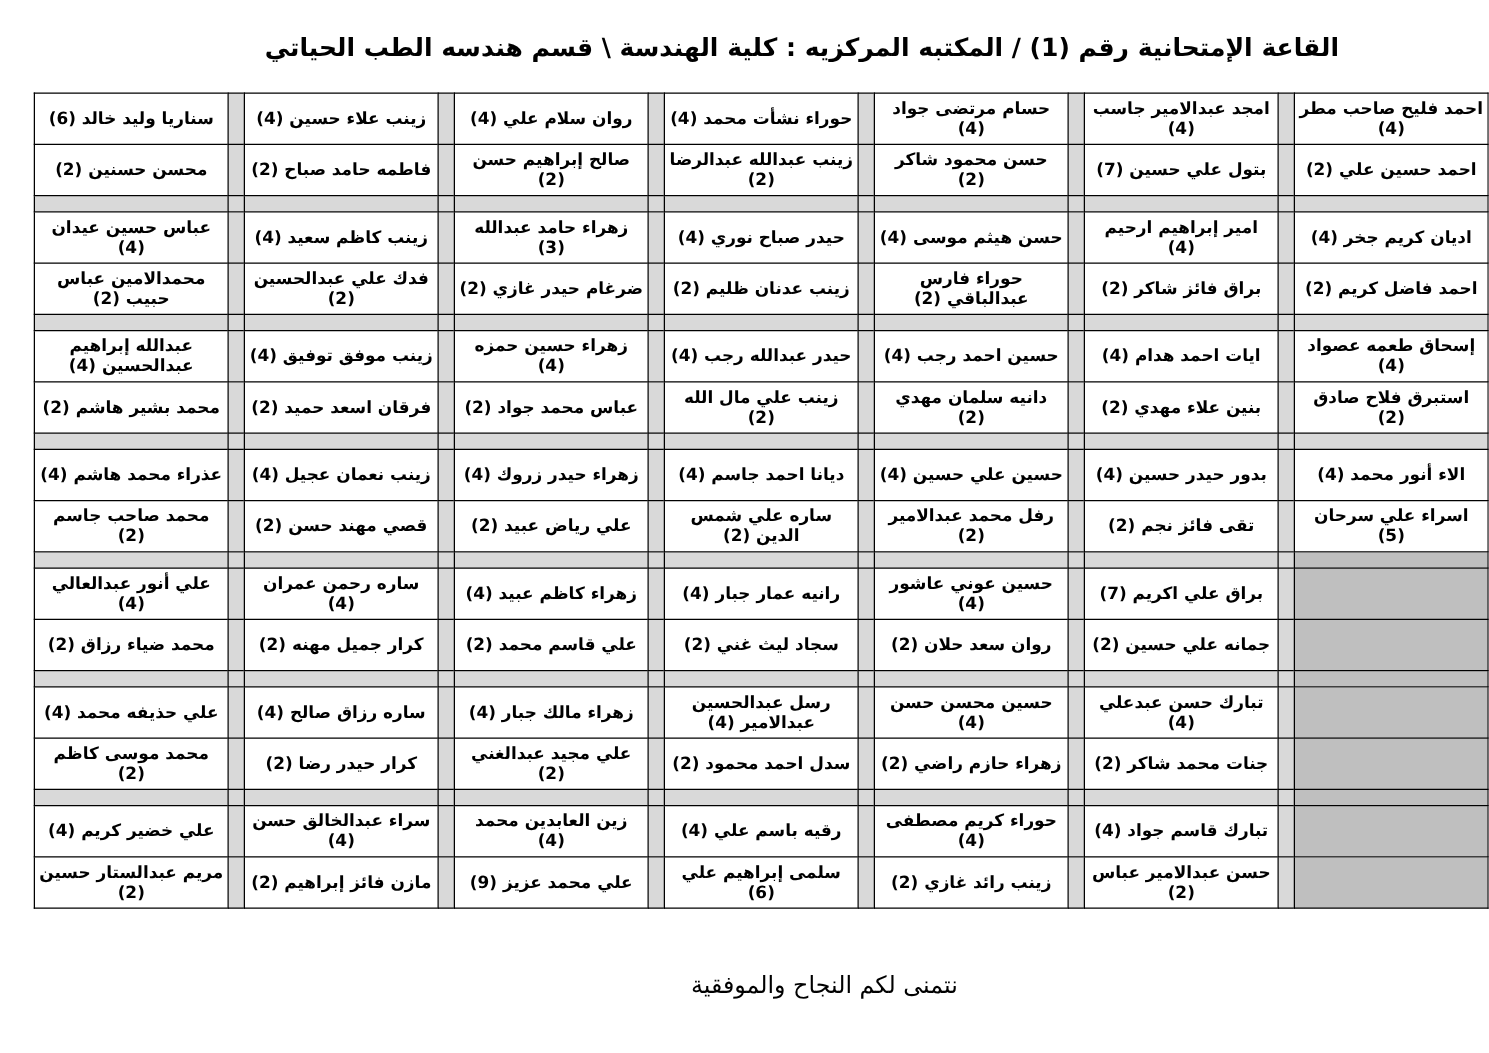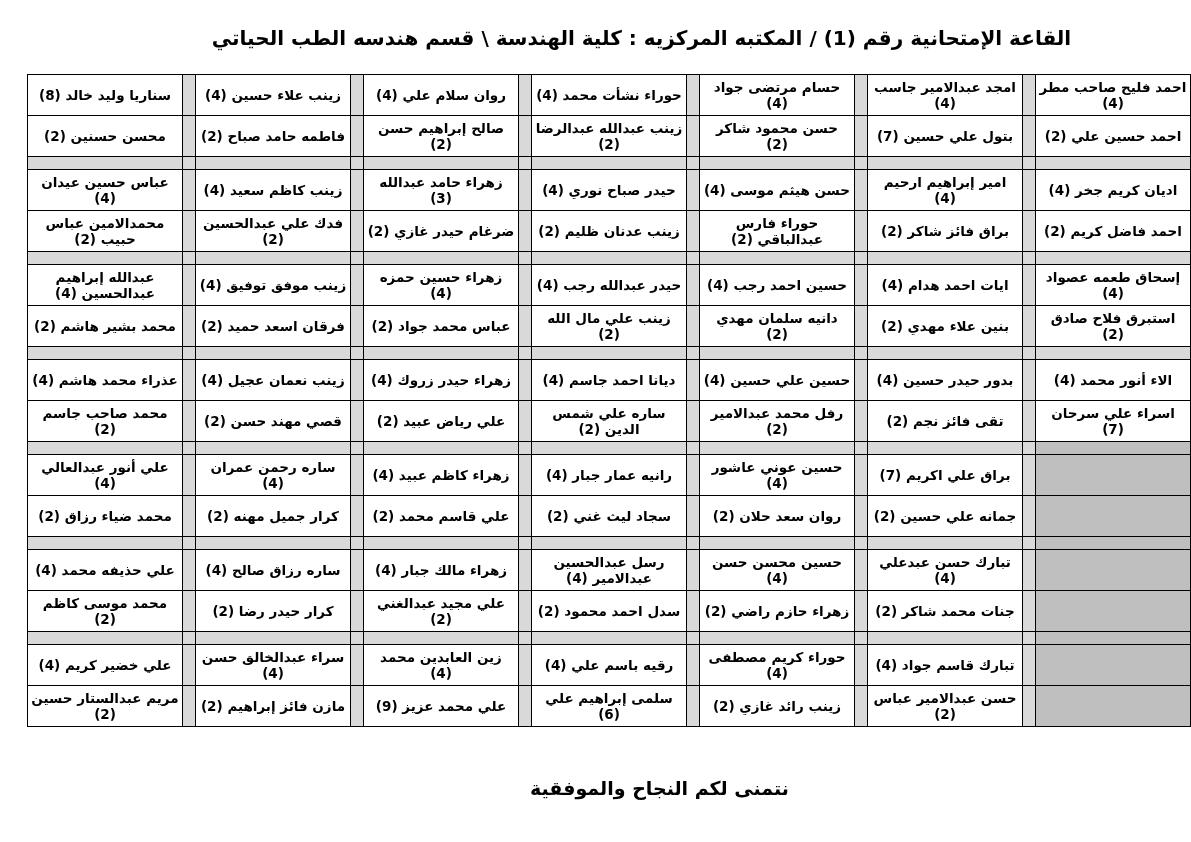--- a/index.html
+++ b/index.html
@@ -52,21 +52,21 @@
   tr.sep-row td {
     height: 12px;
     background: #d9d9d9;
     padding: 0;
   }
   td.empty-dark {
     background: #bfbfbf !important;
   }
   .footer-note {
     text-align: center;
-    font-weight: bold;
+    font-weight: normal;
     font-size: 19px;
     margin-top: 50px;
     color: #000;
     margin-left: 36px;
   }
 </style>
 </head>
 <body>
 
 <div class="page">
@@ -96,21 +96,21 @@
           <td class="name-cell">امجد عبدالامير جاسب (4)</td>
           <td class="sep-col"></td>
           <td class="name-cell">حسام مرتضى جواد (4)</td>
           <td class="sep-col"></td>
           <td class="name-cell">حوراء نشأت محمد (4)</td>
           <td class="sep-col"></td>
           <td class="name-cell">روان سلام علي (4)</td>
           <td class="sep-col"></td>
           <td class="name-cell">زينب علاء حسين (4)</td>
           <td class="sep-col"></td>
-          <td class="name-cell">سناريا وليد خالد (8)</td>
+          <td class="name-cell">سناريا وليد خالد (6)</td>
         </tr>
         <tr>
           <td class="name-cell">احمد حسين علي (2)</td>
           <td class="sep-col"></td>
           <td class="name-cell">بتول علي حسين (7)</td>
           <td class="sep-col"></td>
           <td class="name-cell">حسن محمود شاكر (2)</td>
           <td class="sep-col"></td>
           <td class="name-cell">زينب عبدالله عبدالرضا (2)</td>
           <td class="sep-col"></td>
@@ -234,21 +234,21 @@
           <td class="sep-col"></td>
           <td class="name-cell">ديانا احمد جاسم (4)</td>
           <td class="sep-col"></td>
           <td class="name-cell">زهراء حيدر زروك (4)</td>
           <td class="sep-col"></td>
           <td class="name-cell">زينب نعمان عجيل (4)</td>
           <td class="sep-col"></td>
           <td class="name-cell">عذراء محمد هاشم (4)</td>
         </tr>
         <tr>
-          <td class="name-cell">اسراء علي سرحان (7)</td>
+          <td class="name-cell">اسراء علي سرحان (5)</td>
           <td class="sep-col"></td>
           <td class="name-cell">تقى فائز نجم (2)</td>
           <td class="sep-col"></td>
           <td class="name-cell">رفل محمد عبدالامير (2)</td>
           <td class="sep-col"></td>
           <td class="name-cell">ساره علي شمس الدين (2)</td>
           <td class="sep-col"></td>
           <td class="name-cell">علي رياض عبيد (2)</td>
           <td class="sep-col"></td>
           <td class="name-cell">قصي مهند حسن (2)</td>

